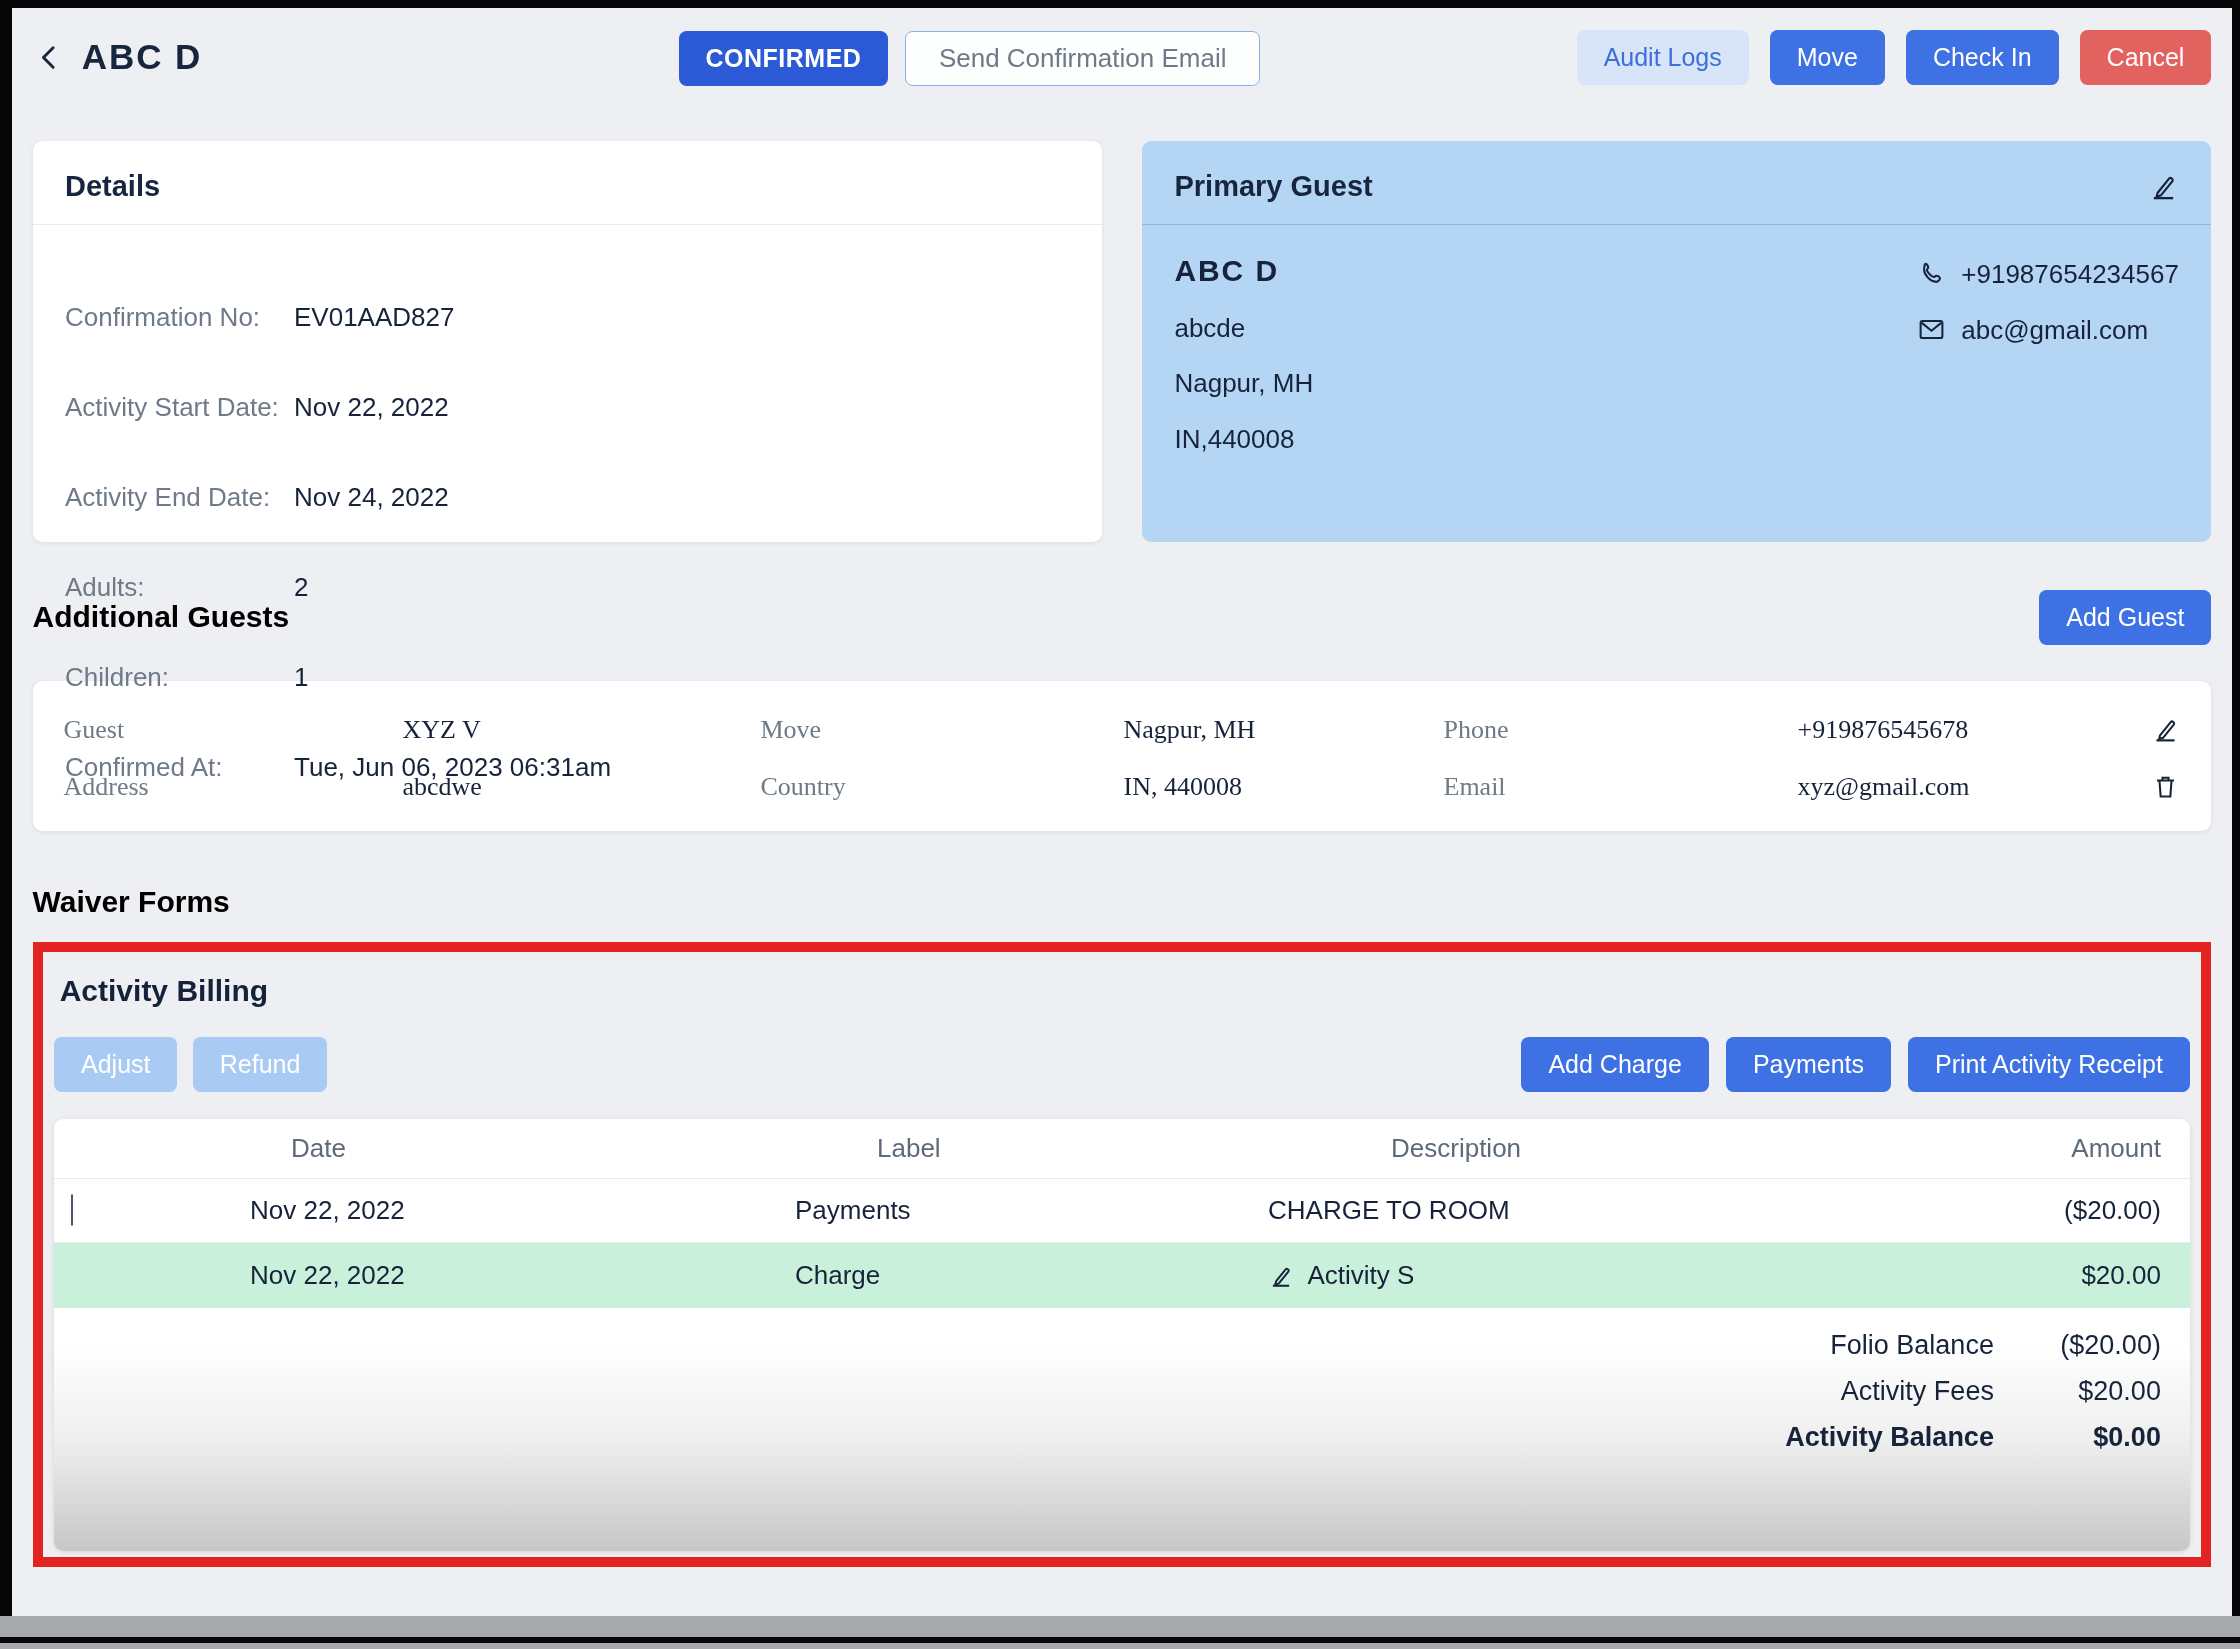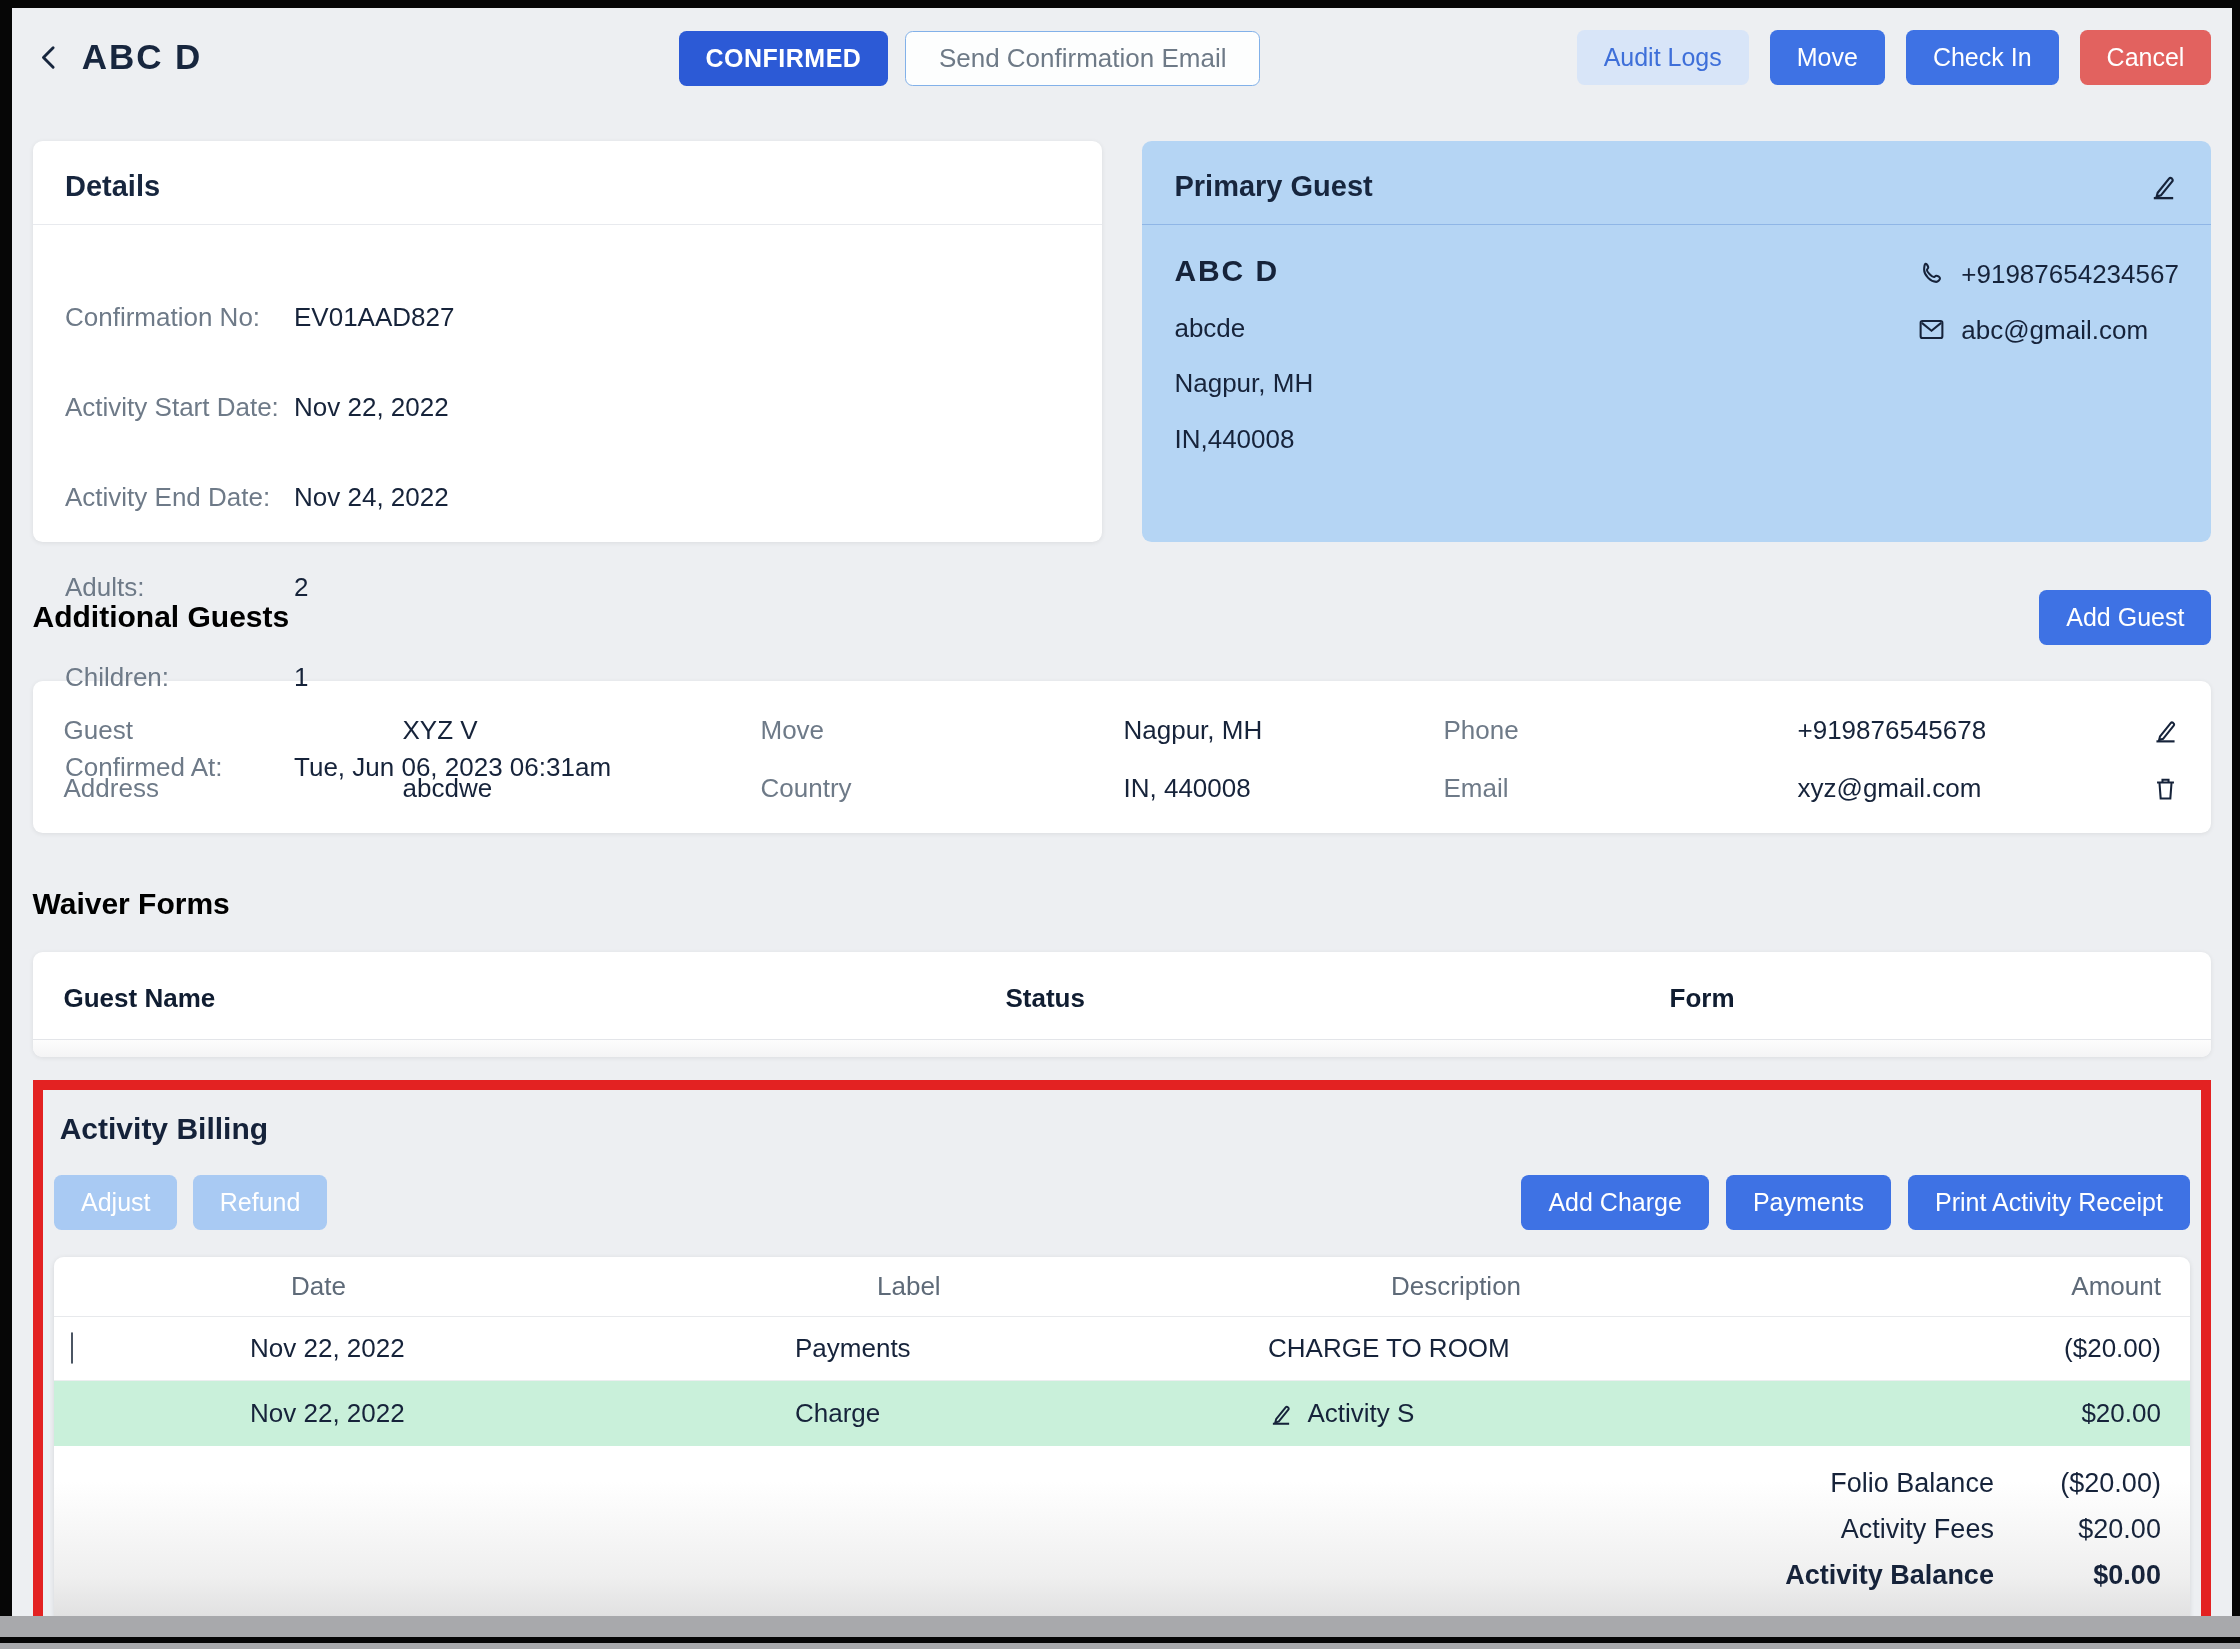--- a/index.html
+++ b/index.html
@@ -48,21 +48,21 @@
   .pg-contact{padding-top:3.8px;}
   .c-row{display:flex;gap:15.3px;align-items:center;font-size:26px;color:#16233a;line-height:42px;margin-bottom:13.4px;}
   .icon-btn{background:none;border:none;padding:0;cursor:pointer;display:inline-flex;align-items:center;justify-content:center;}
 
   
   .section-title{font-size:30px;font-weight:bold;color:#000000;}
   .ag-head{display:flex;justify-content:space-between;align-items:center;margin-top:48px;}
 
   
   .guests-card{margin-top:36px;padding:34px 31px 29px;box-sizing:border-box;}
-  .g-grid{display:grid;grid-template-columns:339px 358px 363px 320px 354px 1fr 54px;row-gap:27px;font-size:26px;align-items:center;}
+  .g-grid{display:grid;grid-template-columns:339px 358px 363px 320px 354px 1fr 54px;row-gap:27px;font-size:26px;align-items:center;font-family:Liberation Serif, serif;}
   .g-label{color:#6e7a88;}
   .g-value{color:#16233a;}
   .g-icon{justify-self:end;}
 
   
   .waiver-head{margin-top:54px;}
   .waiver-card{margin-top:31px;overflow:hidden;}
   .w-grid{display:grid;grid-template-columns:942px 664px 1fr;padding:31px 31px 25px;font-size:26px;font-weight:bold;color:#101d31;border-bottom:1.9px solid #e3e5e9;}
   .w-footer{height:17px;background:linear-gradient(180deg,#fdfdfd,#f4f4f5);}
 
@@ -226,28 +226,20 @@
             <span>
               <svg class="ic" width="29" height="29" viewBox="0 0 24 24">
                   <path d="M5 7h14M9.5 7V4.8h5V7M7 7l1 13.2h8L17 7" fill="none" stroke="#16233a" stroke-width="1.7"></path>
                 </svg>
             </span>
           </button>
         </div>
       </div>
 
       <div class="section-title waiver-head">Waiver Forms</div>
-      <div class="card waiver-card">
-        <div class="w-grid">
-          <span>Guest Name</span>
-          <span>Status</span>
-          <span>Form</span>
-        </div>
-        <div class="w-footer"></div>
-      </div>
 
       <div class="billing-box">
         <div class="bb-title">Activity Billing</div>
         <div class="bb-actions">
           <div class="bb-actions-left">
             <button class="btn btn-disabled">Adjust</button>
             <button class="btn btn-disabled">Refund</button>
           </div>
           <div class="bb-actions-right">
             <button class="btn btn-blue">Add Charge</button>

